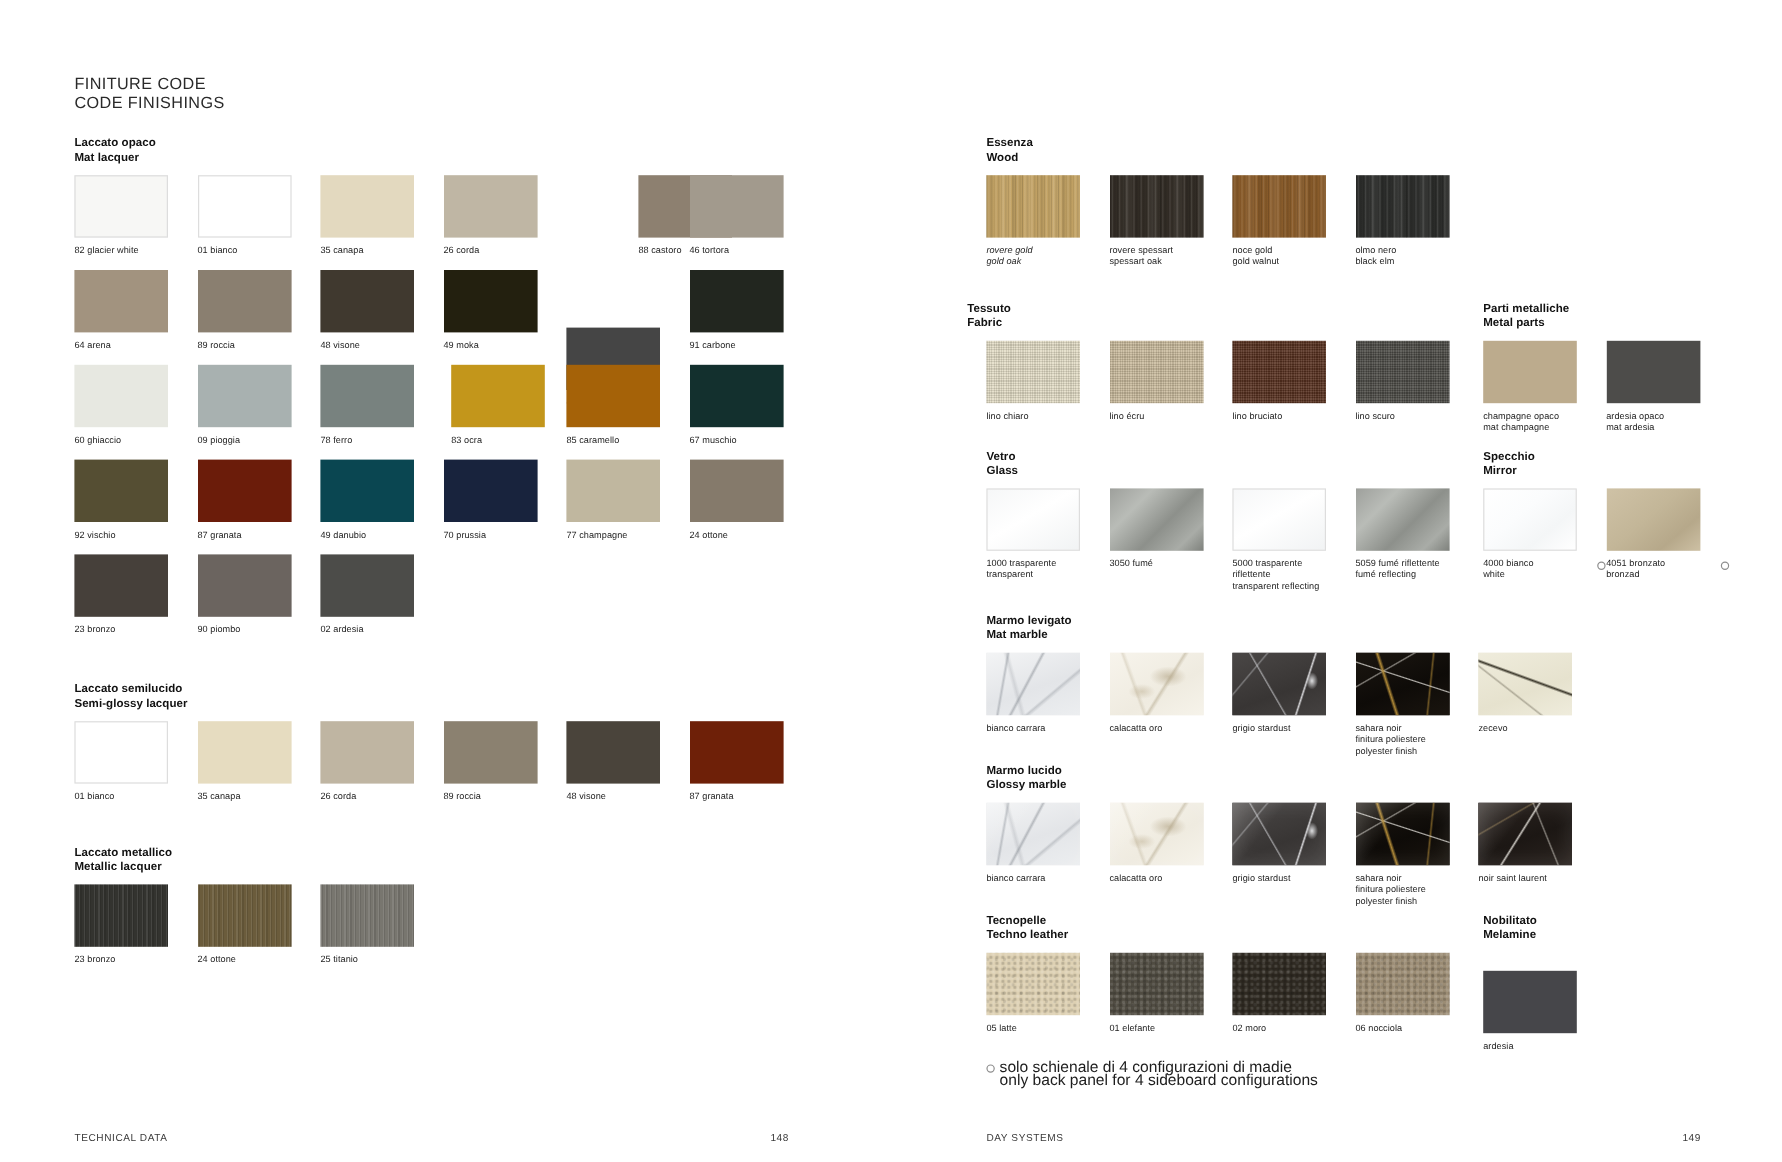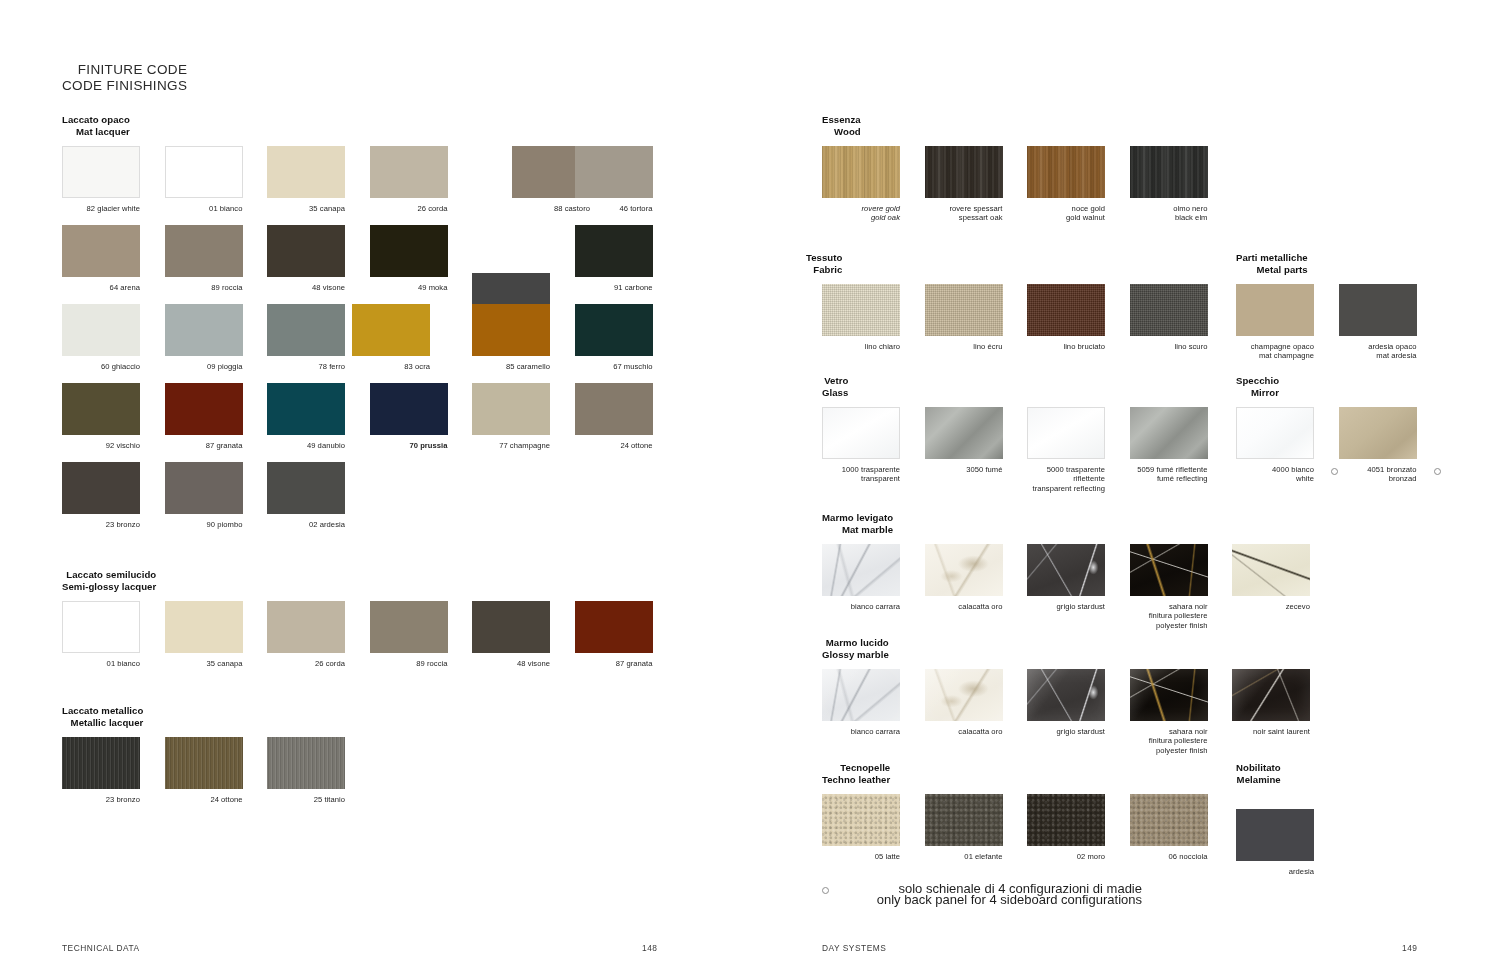--- a/index.html
+++ b/index.html
@@ -5,21 +5,21 @@
 <style>
   html,body{margin:0;padding:0;}
   body{
     width:1485px;height:968px;
     background:#ffffff;
     font-family:"Liberation Sans","DejaVu Sans",sans-serif;
     color:#1a1a1a;
     overflow:hidden;
     position:relative;
   }
-  .spread{position:relative;width:1485px;height:968px;text-align:right;}
+  .spread{position:relative;width:1485px;height:968px;}
 
   
   .page{position:absolute;top:0;height:968px;}
   .page-left{left:0;width:742px;}
   .page-right{left:743px;width:742px;}
 
   
   .doc-title{
     position:absolute;left:62px;top:62px;
     font-size:13.5px;line-height:15.5px;
@@ -211,21 +211,21 @@
           <div class="cap"><span>01 bianco</span></div>
         </div>
         <div class="cell" style="left: 267px; top: 146px;">
           <div class="sw" style="background-color: rgb(227, 217, 191);"></div>
           <div class="cap"><span>35 canapa</span></div>
         </div>
         <div class="cell" style="left: 369.5px; top: 146px;">
           <div class="sw" style="background-color: rgb(191, 182, 164);"></div>
           <div class="cap"><span>26 corda</span></div>
         </div>
-        <div class="cell" style="left: 464px; top: 146px; padding-left: 48px;">
+        <div class="cell" style="left: 484px; top: 146px; padding-left: 48px;">
           <div class="sw" style="background-color: rgb(141, 128, 112);"></div>
           <div class="cap"><span>88 castoro</span></div>
         </div>
         <div class="cell" style="left: 574.5px; top: 146px;">
           <div class="sw" style="background-color: rgb(162, 154, 141);"></div>
           <div class="cap"><span>46 tortora</span></div>
         </div>
         <div class="cell" style="left: 62px; top: 225px;">
           <div class="sw" style="background-color: rgb(162, 147, 127);"></div>
           <div class="cap"><span>64 arena</span></div>
@@ -255,21 +255,21 @@
           <div class="cap"><span>60 ghiaccio</span></div>
         </div>
         <div class="cell" style="left: 164.5px; top: 304px;">
           <div class="sw" style="background-color: rgb(168, 177, 176);"></div>
           <div class="cap"><span>09 pioggia</span></div>
         </div>
         <div class="cell" style="left: 267px; top: 304px;">
           <div class="sw" style="background-color: rgb(120, 130, 127);"></div>
           <div class="cap"><span>78 ferro</span></div>
         </div>
-        <div class="cell" style="left: 352px; top: 304px;">
+        <div class="cell" style="left: 376px; top: 304px;">
           <div class="sw" style="background-color: rgb(195, 150, 27);"></div>
           <div class="cap"><span>83 ocra</span></div>
         </div>
         <div class="cell" style="left: 472px; top: 304px;">
           <div class="sw" style="background-color: rgb(165, 98, 8);"></div>
           <div class="cap"><span>85 caramello</span></div>
         </div>
         <div class="cell" style="left: 574.5px; top: 304px;">
           <div class="sw" style="background-color: rgb(19, 48, 46);"></div>
           <div class="cap"><span>67 muschio</span></div>
@@ -279,21 +279,21 @@
           <div class="cap"><span>92 vischio</span></div>
         </div>
         <div class="cell" style="left: 164.5px; top: 383px;">
           <div class="sw" style="background-color: rgb(107, 28, 10);"></div>
           <div class="cap"><span>87 granata</span></div>
         </div>
         <div class="cell" style="left: 267px; top: 383px;">
           <div class="sw" style="background-color: rgb(10, 70, 81);"></div>
           <div class="cap"><span>49 danubio</span></div>
         </div>
-        <div class="cell" style="left: 369.5px; top: 383px; font-weight: bold;">
+        <div class="cell" style="left: 369.5px; top: 383px;">
           <div class="sw" style="background-color: rgb(24, 35, 61);"></div>
           <div class="cap"><span>70 prussia</span></div>
         </div>
         <div class="cell" style="left: 472px; top: 383px;">
           <div class="sw" style="background-color: rgb(192, 183, 159);"></div>
           <div class="cap"><span>77 champagne</span></div>
         </div>
         <div class="cell" style="left: 574.5px; top: 383px;">
           <div class="sw" style="background-color: rgb(133, 122, 107);"></div>
           <div class="cap"><span>24 ottone</span></div>

